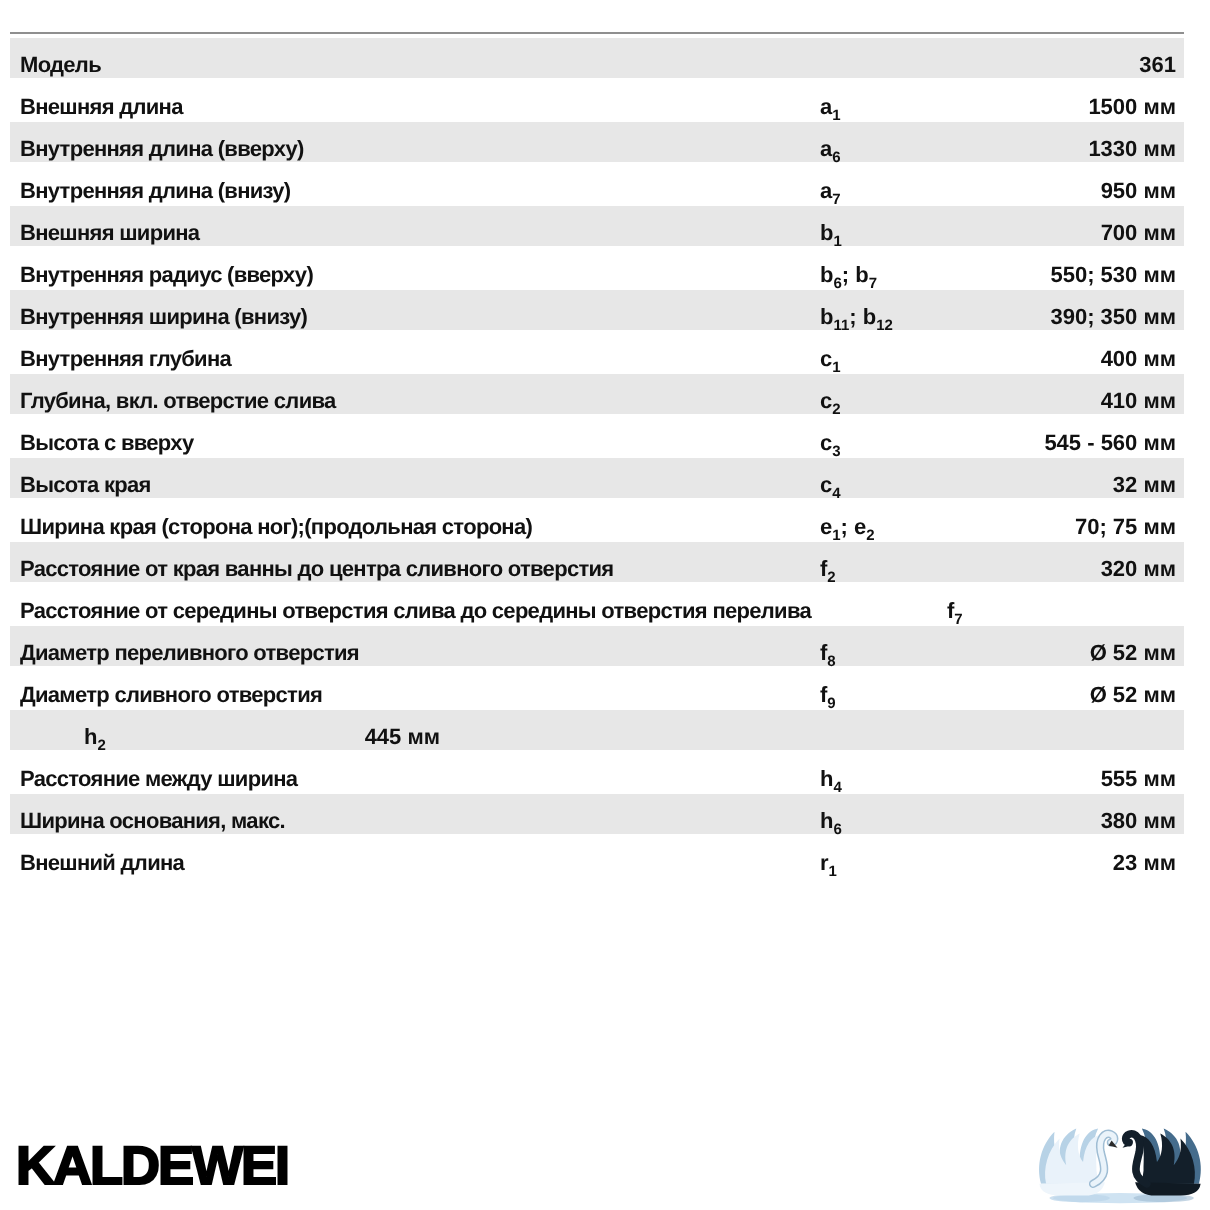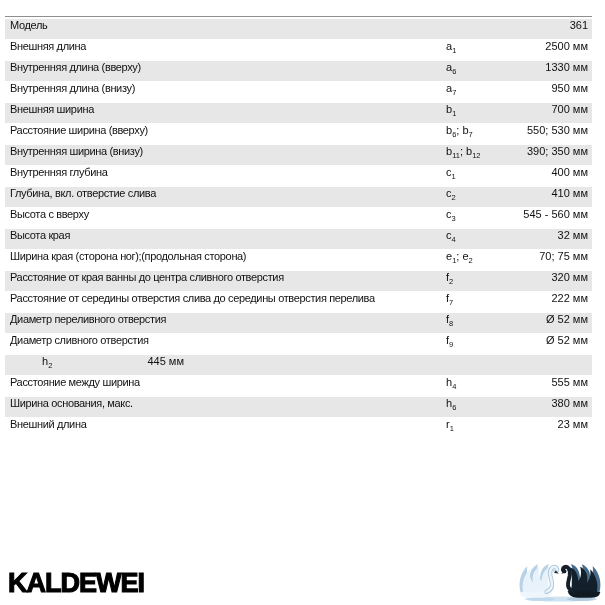--- a/index.html
+++ b/index.html
@@ -11,27 +11,28 @@
     overflow:hidden;
     color:#111;
   }
   .spec-table{
     margin:16px 13px 0 5px;
     border-top:1px solid #8f8f8f;
     padding-top:2px;
   }
   .row{
     display:flex;
-    align-items:flex-start;
+    align-items:flex-end;
     height:20px;
     margin-bottom:1px;
     padding:0 4px 0 5px;
     font-size:11px;
-    font-weight:normal;
+    font-weight:bold;
     white-space:nowrap;
+    gap:36px;
   }
   .row:nth-child(odd){background:#e7e7e7;}
   .lab{flex:1;letter-spacing:-0.35px;overflow:visible;}
   .sym{width:60px;flex:none;letter-spacing:0;margin-left:32px;}
   .sym sub{font-size:7.5px;line-height:0;}
   .val{width:82px;flex:none;text-align:right;}
   .footer{
     position:absolute;
     left:0;right:0;bottom:0;height:50px;
   }
@@ -56,39 +57,39 @@
 
 <div class="spec-table">
     <div class="row">
       <span class="lab">Модель</span>
       <span class="sym"></span>
       <span class="val">361</span>
     </div>
     <div class="row">
       <span class="lab">Внешняя длина</span>
       <span class="sym">a<sub>1</sub></span>
-      <span class="val">2500 мм</span>
+      <span class="val">1500 мм</span>
     </div>
     <div class="row">
       <span class="lab">Внутренняя длина (вверху)</span>
       <span class="sym">a<sub>6</sub></span>
       <span class="val">1330 мм</span>
     </div>
     <div class="row">
       <span class="lab">Внутренняя длина (внизу)</span>
       <span class="sym">a<sub>7</sub></span>
       <span class="val">950 мм</span>
     </div>
     <div class="row">
       <span class="lab">Внешняя ширина</span>
       <span class="sym">b<sub>1</sub></span>
       <span class="val">700 мм</span>
     </div>
     <div class="row">
-      <span class="lab">Расстояние ширина (вверху)</span>
+      <span class="lab">Внутренняя радиус (вверху)</span>
       <span class="sym">b<sub>6</sub>; b<sub>7</sub></span>
       <span class="val">550; 530 мм</span>
     </div>
     <div class="row">
       <span class="lab">Внутренняя ширина (внизу)</span>
       <span class="sym">b<sub>11</sub>; b<sub>12</sub></span>
       <span class="val">390; 350 мм</span>
     </div>
     <div class="row">
       <span class="lab">Внутренняя глубина</span>

